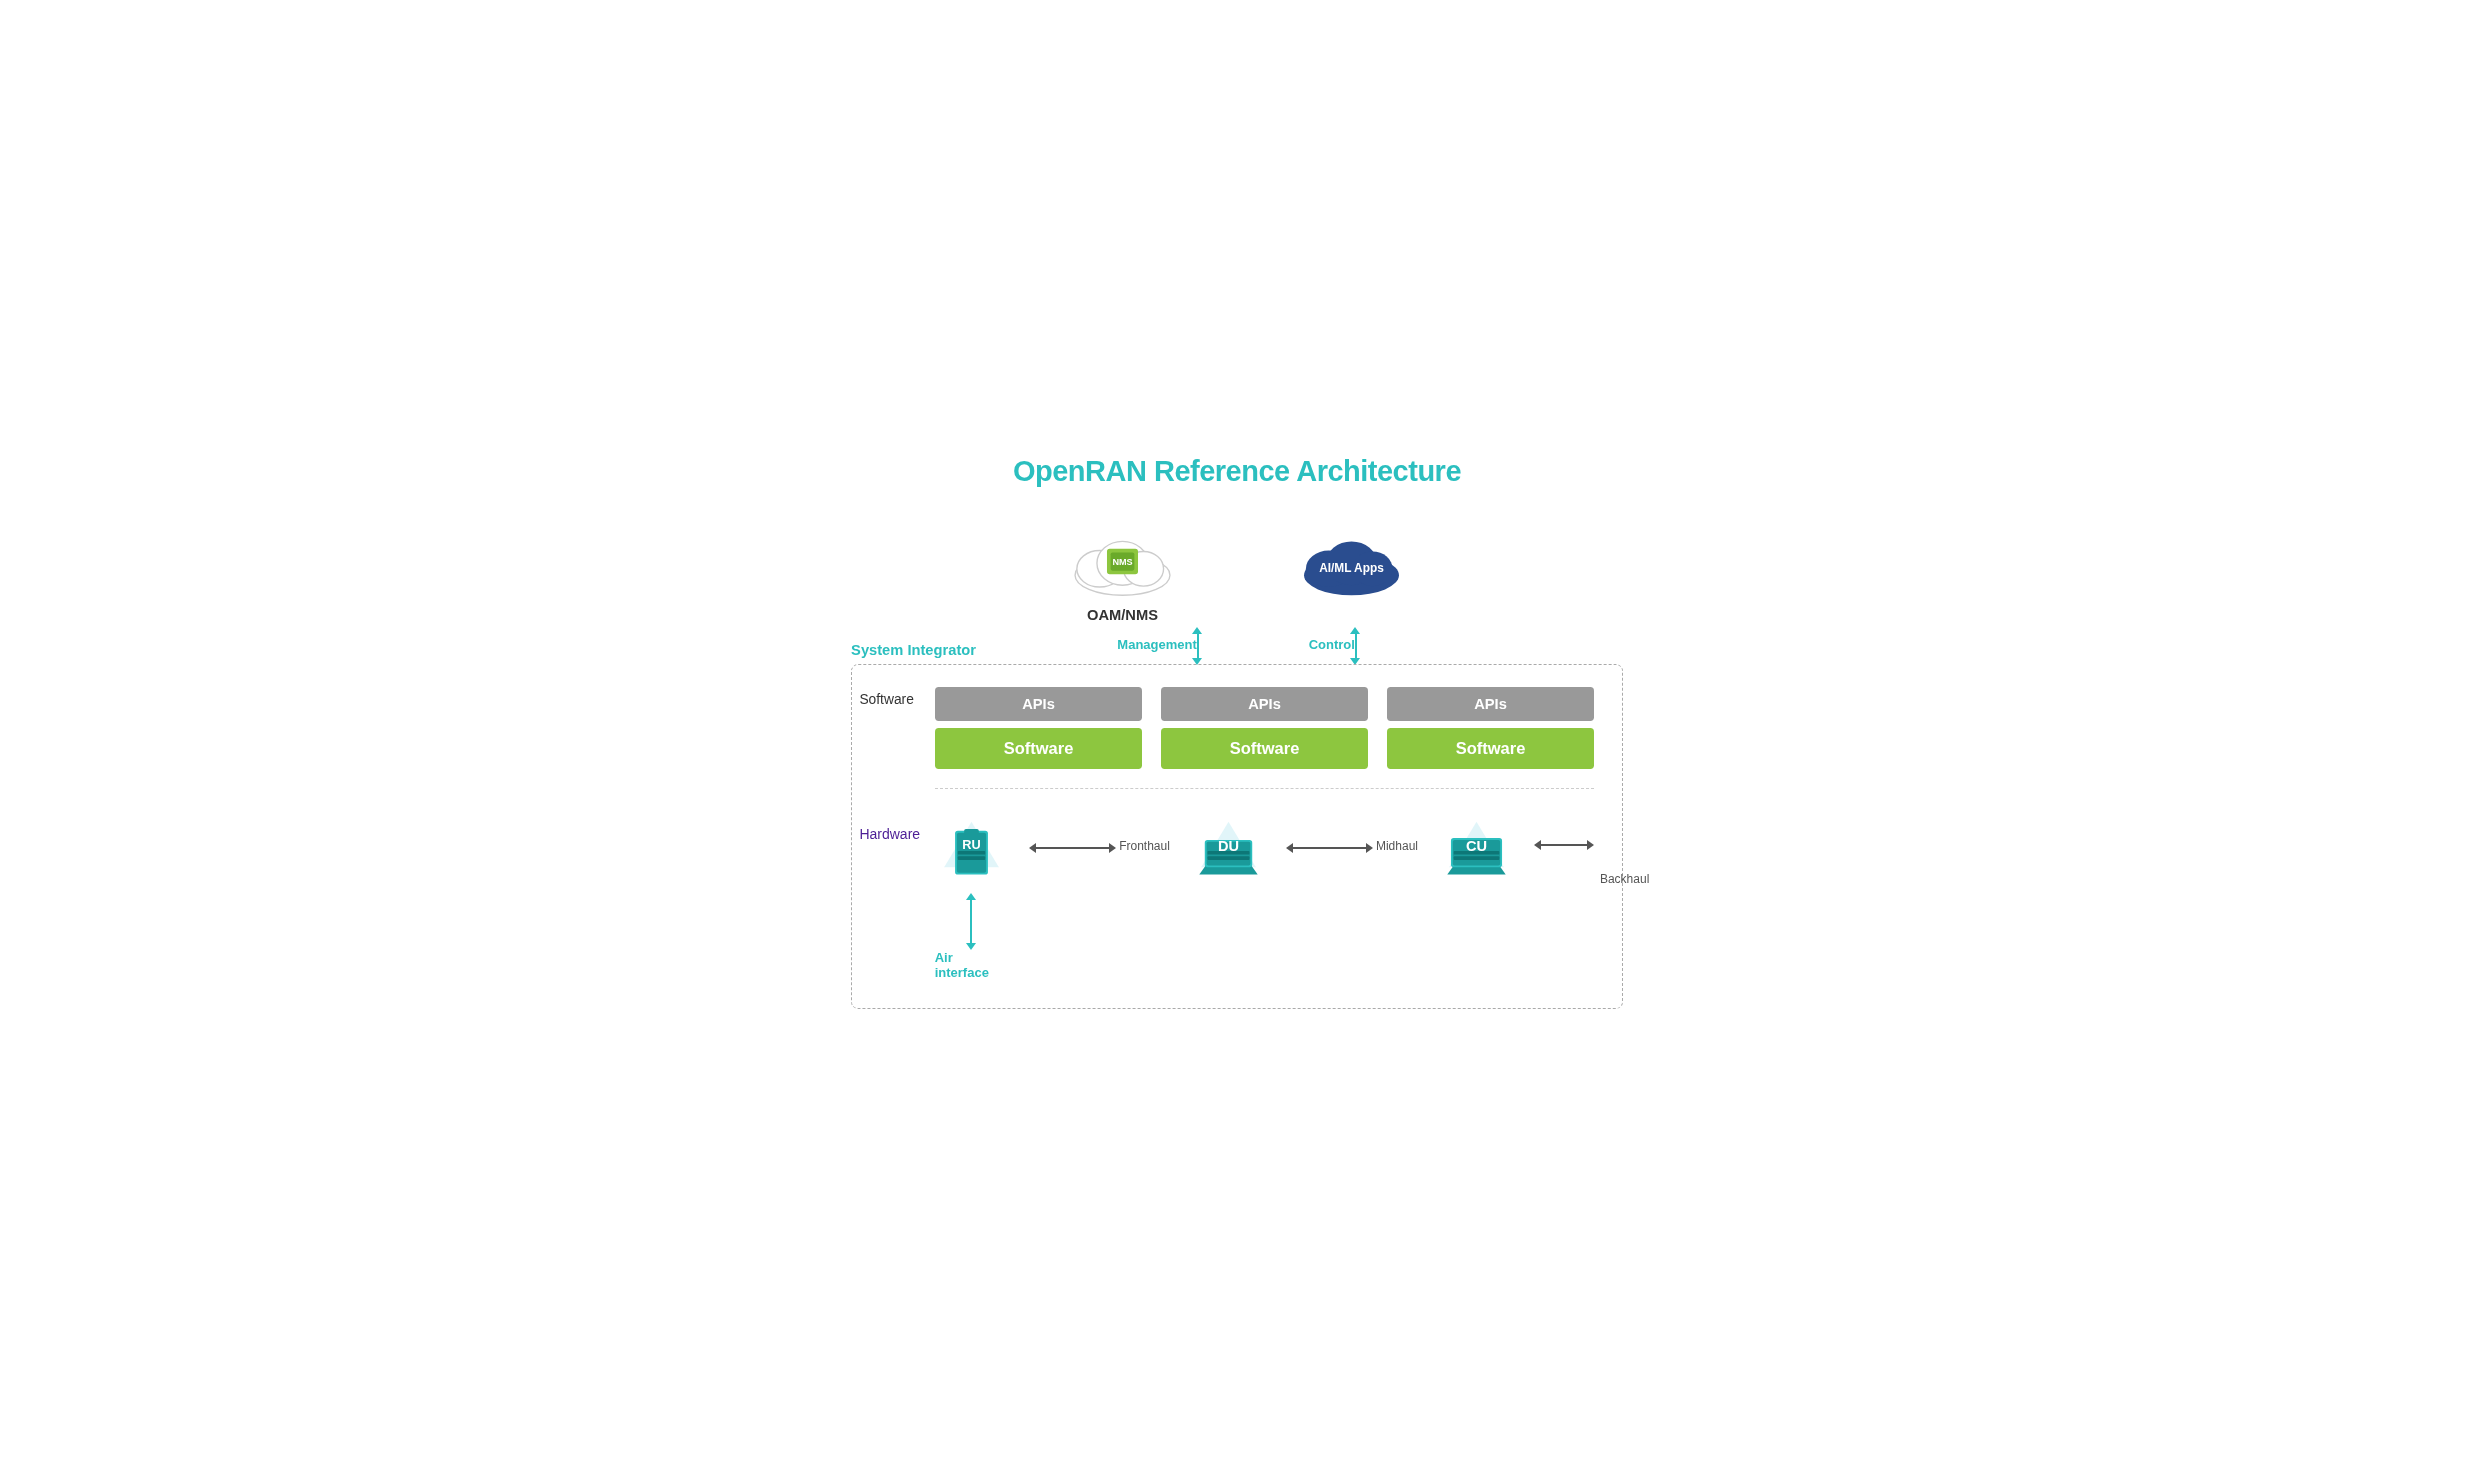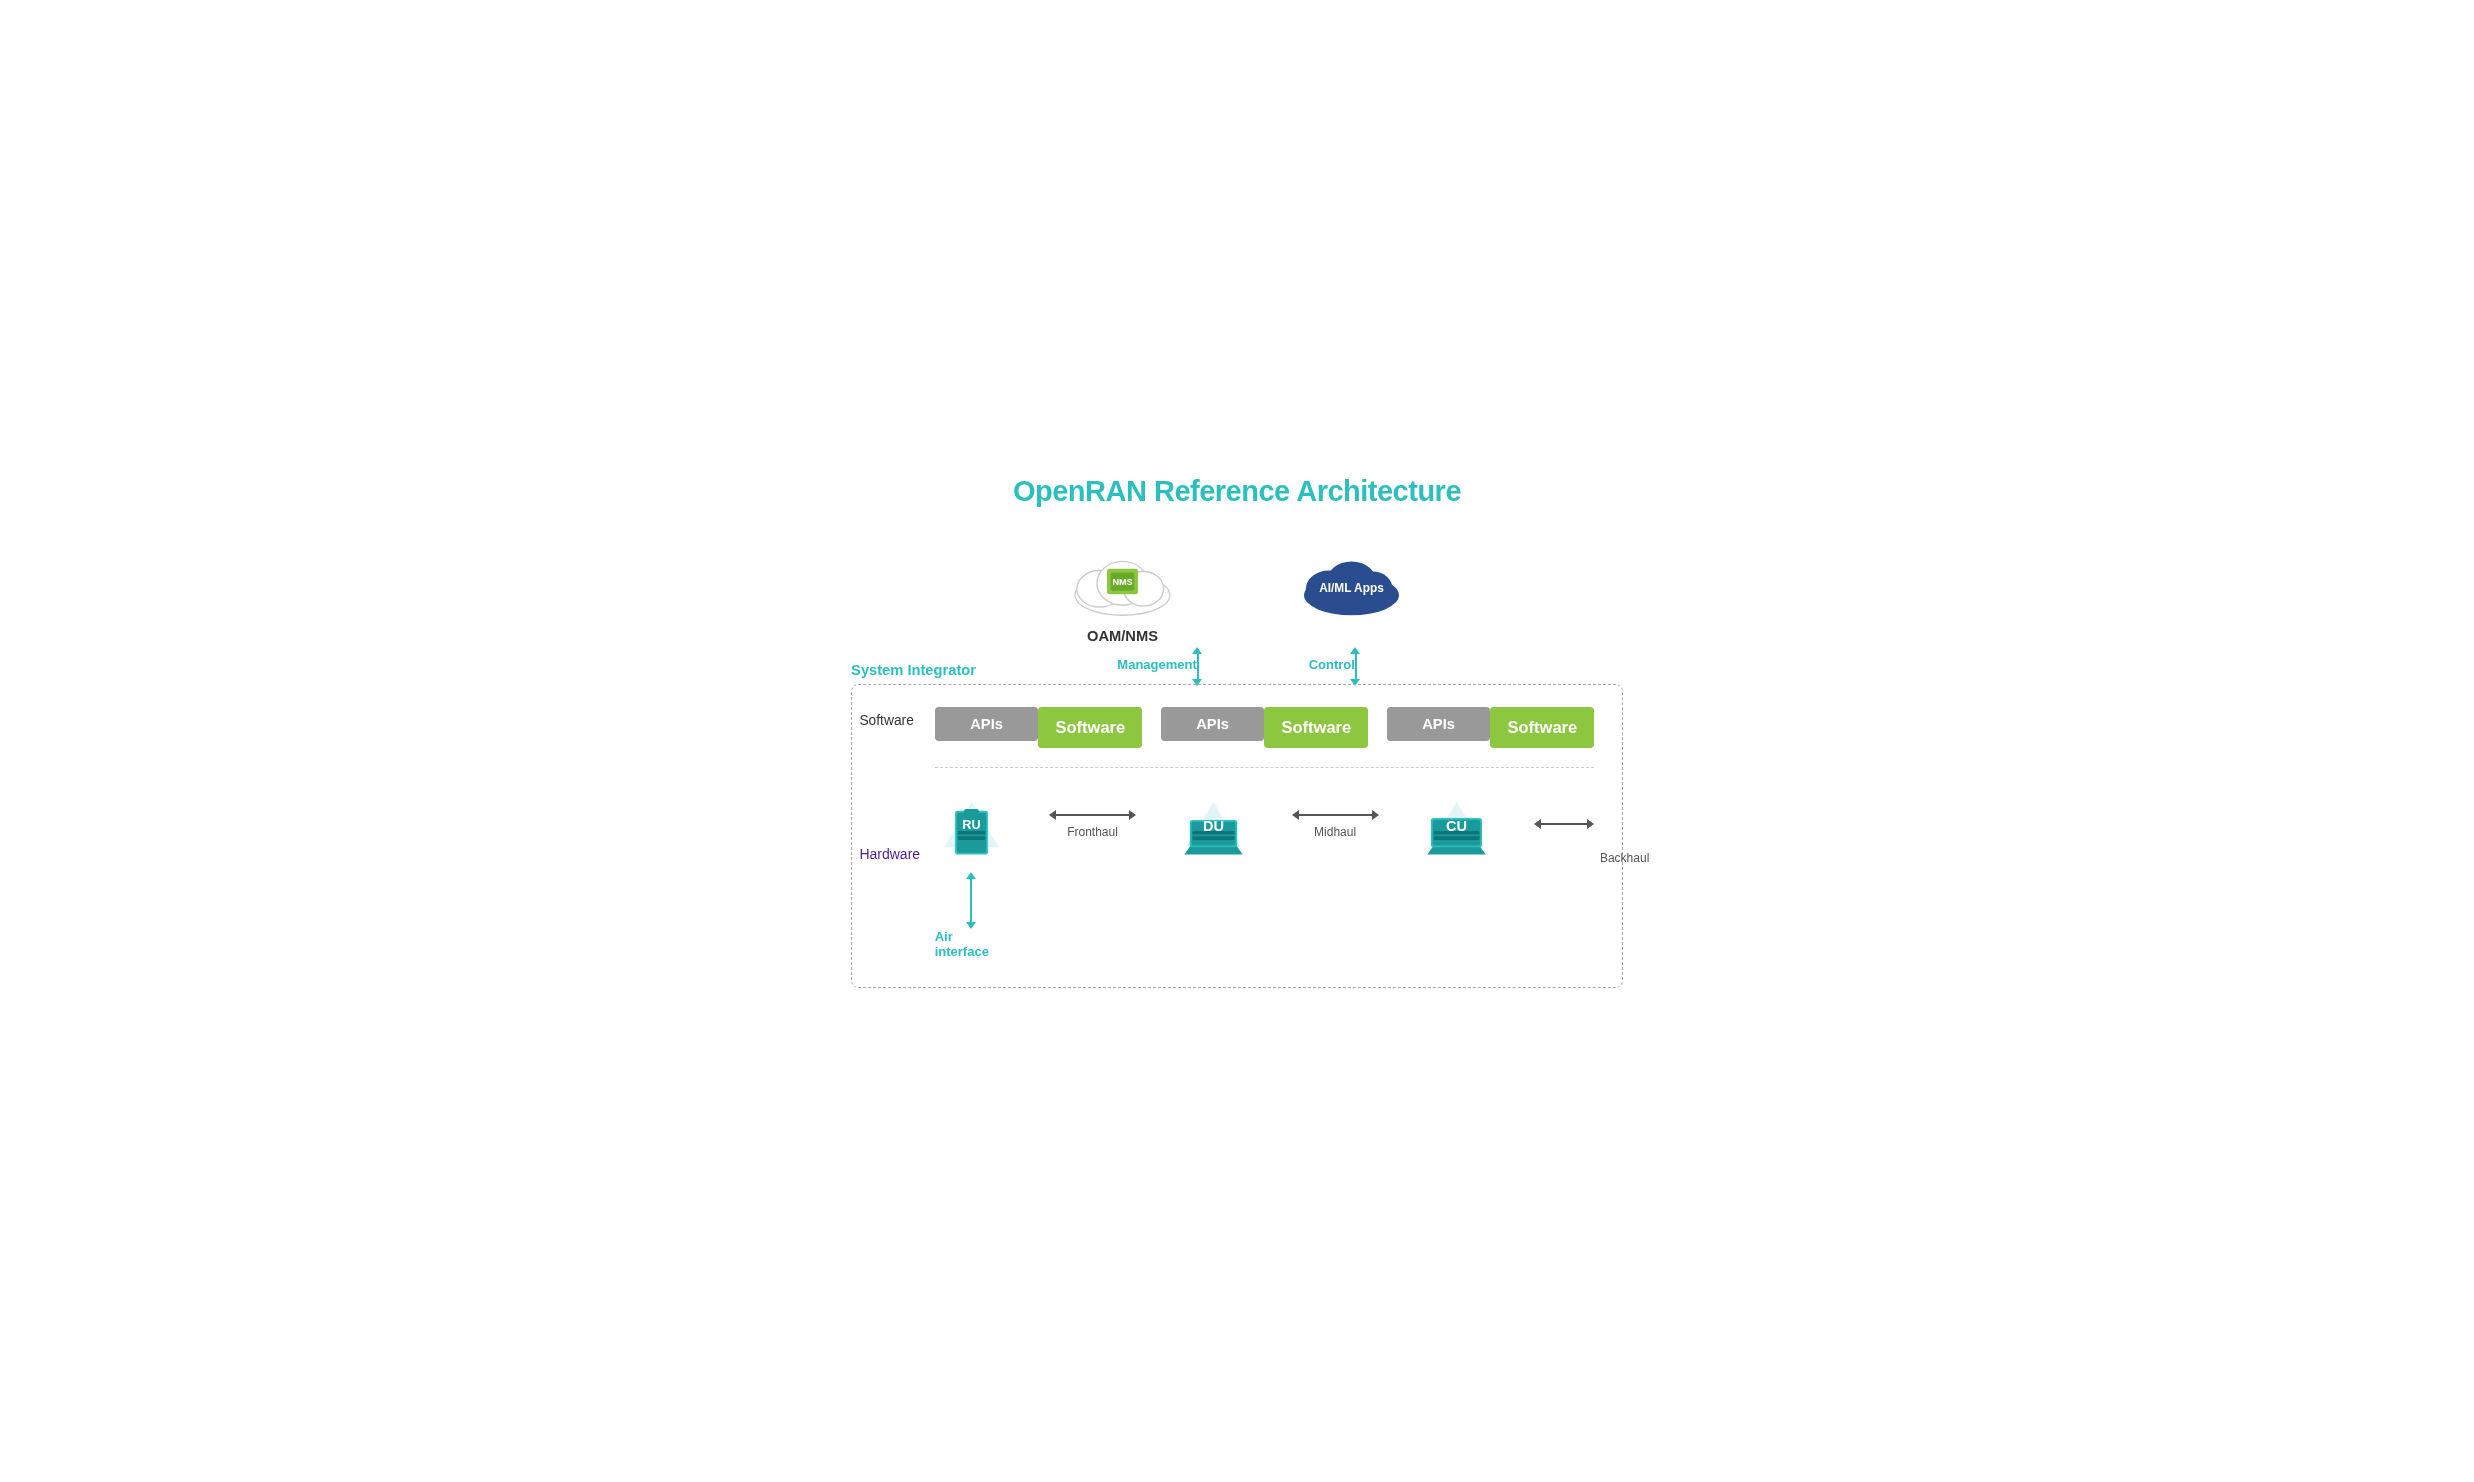--- a/index.html
+++ b/index.html
@@ -158,22 +158,22 @@
 
     
     .columns-row {
       display: flex;
       justify-content: space-between;
       gap: 18.4px;
     }
     .column {
       flex: 1;
       display: flex;
-      flex-direction: row;
-      align-items: flex-start;
+      flex-direction: column;
+      align-items: flex-end;
     }
 
     
     .api-bar {
       background: #999;
       color: white;
       font-size: 14.7px;
       font-weight: 600;
       text-align: center;
       padding: 9.2px 0;
@@ -212,22 +212,22 @@
     .hw-device {
       display: flex;
       flex-direction: column;
       align-items: center;
       gap: 0;
     }
 
     
     .hw-connector {
       display: flex;
-      flex-direction: column;
-      align-items: center;
+      flex-direction: row;
+      align-items: flex-end;
       gap: 2.8px;
     }
     .hw-connector-line {
       display: flex;
       align-items: center;
       gap: 0;
     }
     .hw-arrow-line {
       height: 1.8px;
       background: #555;

